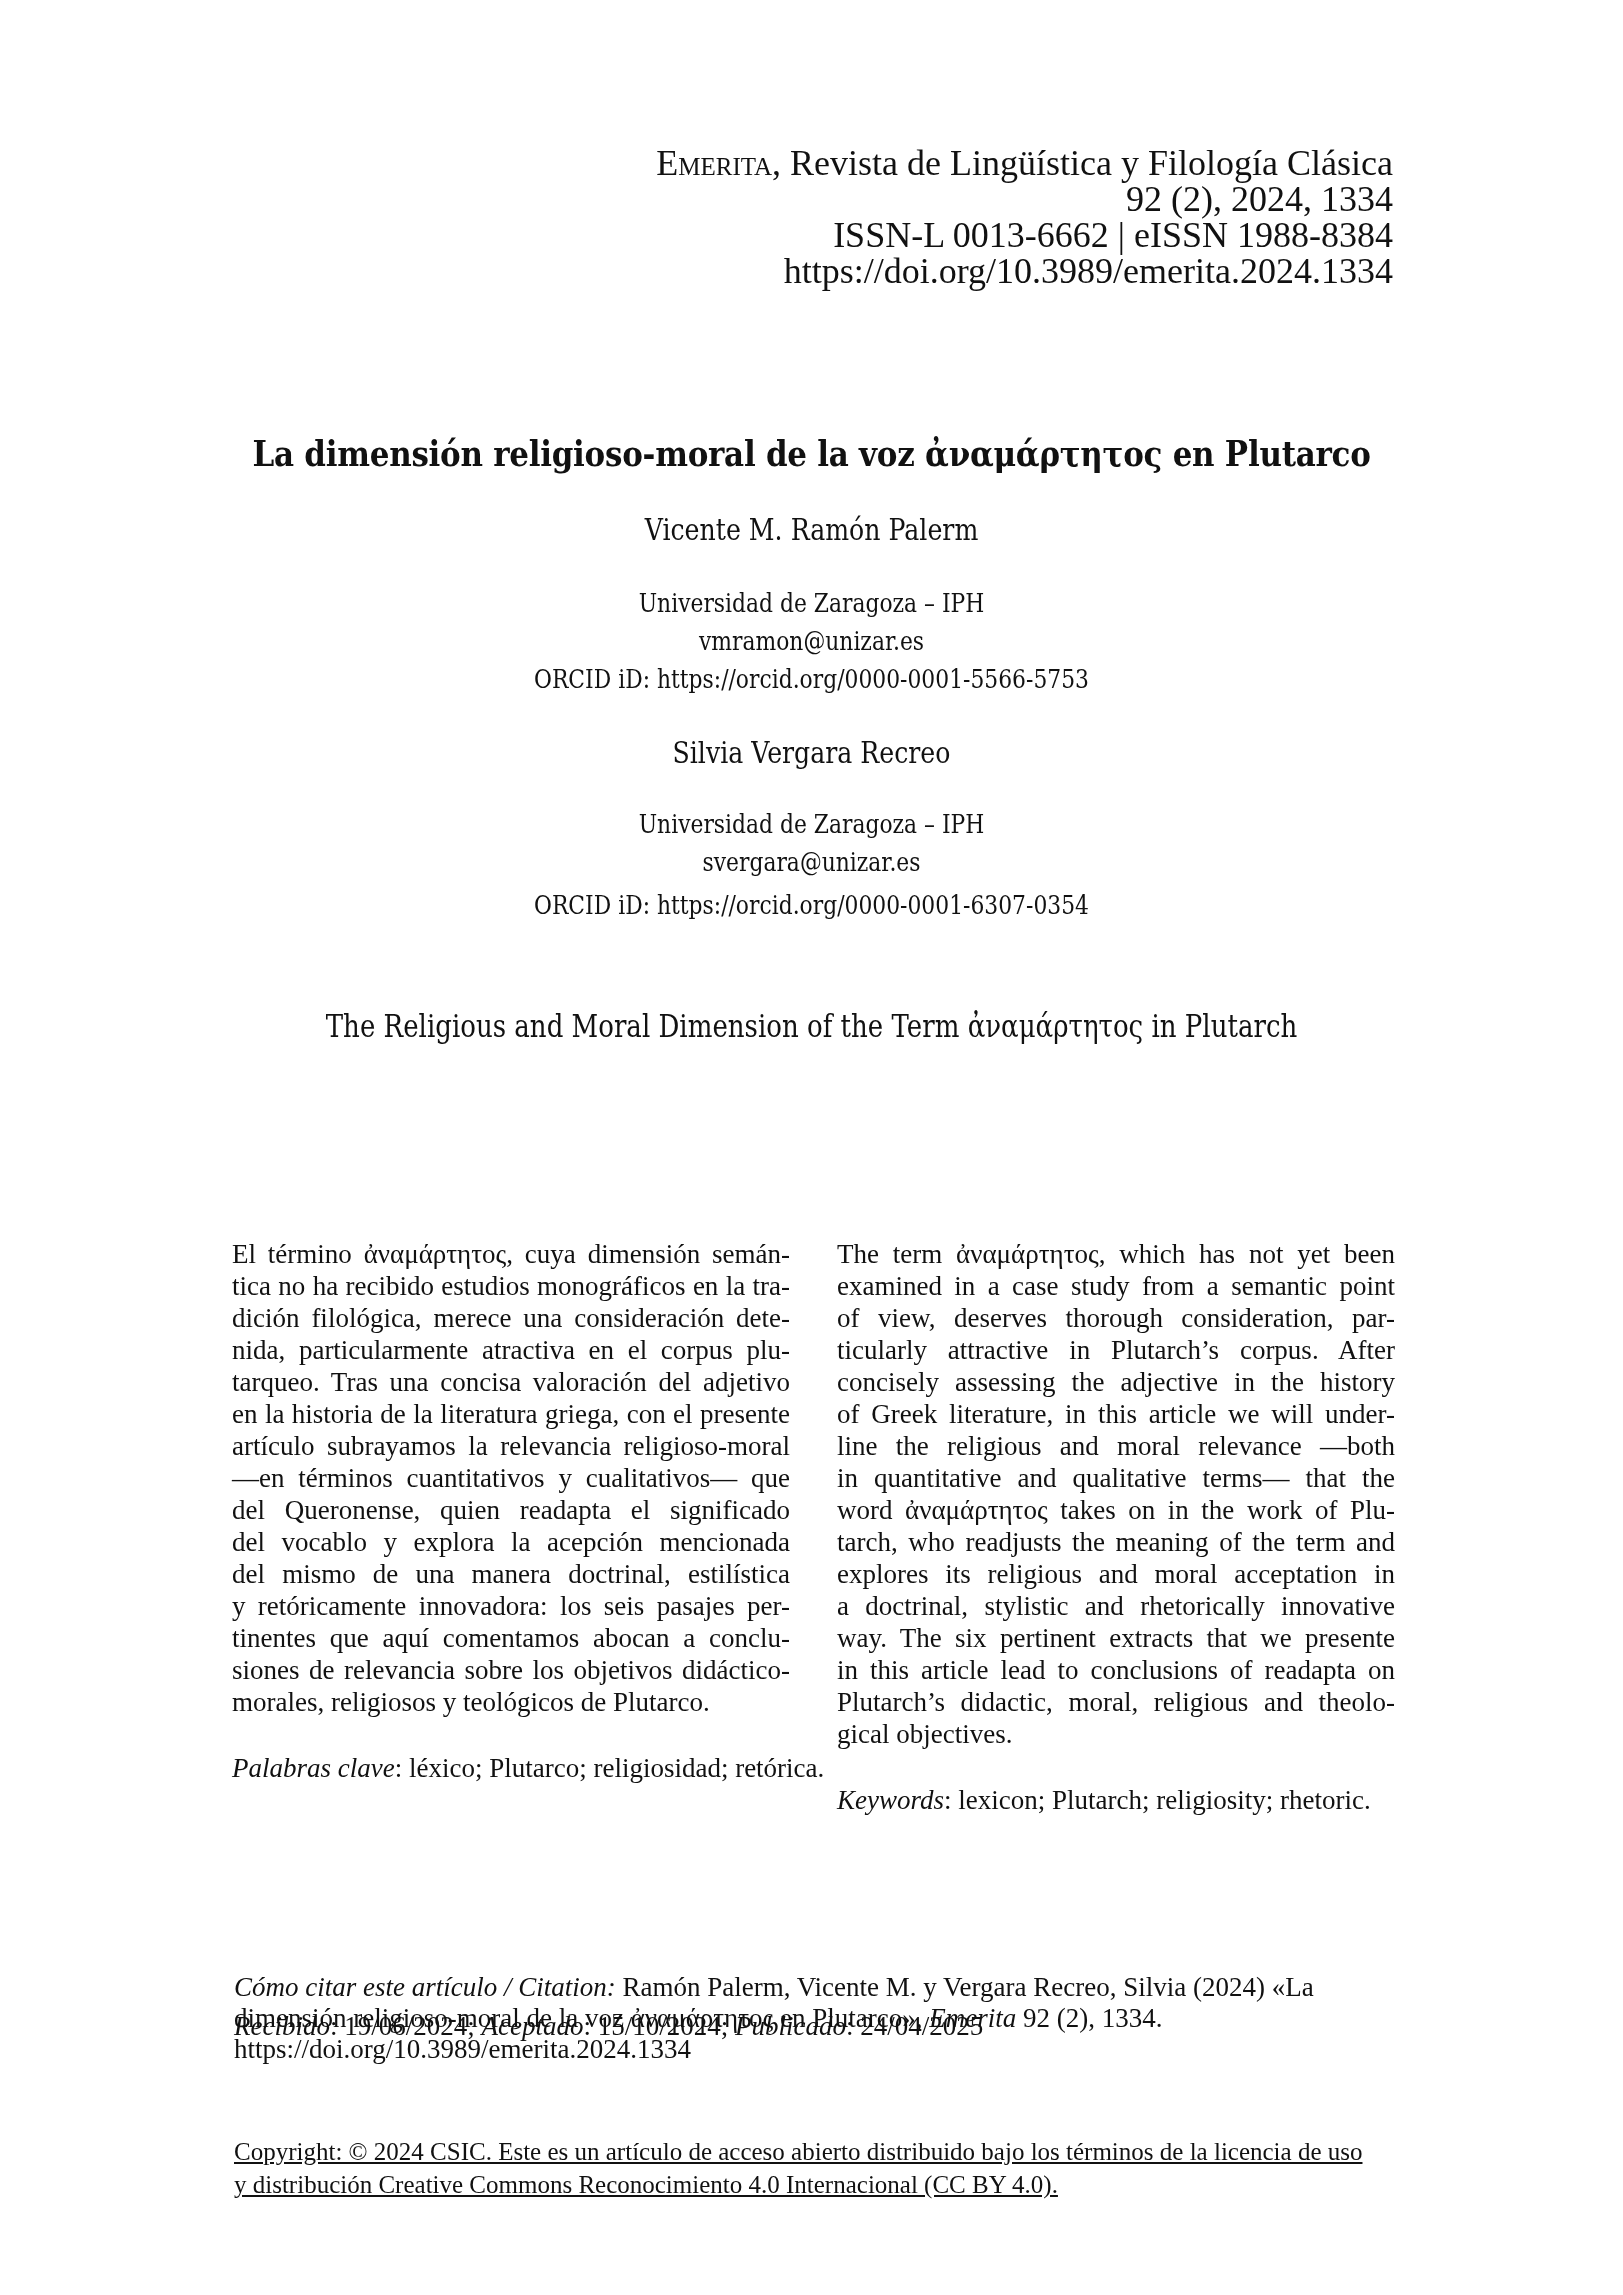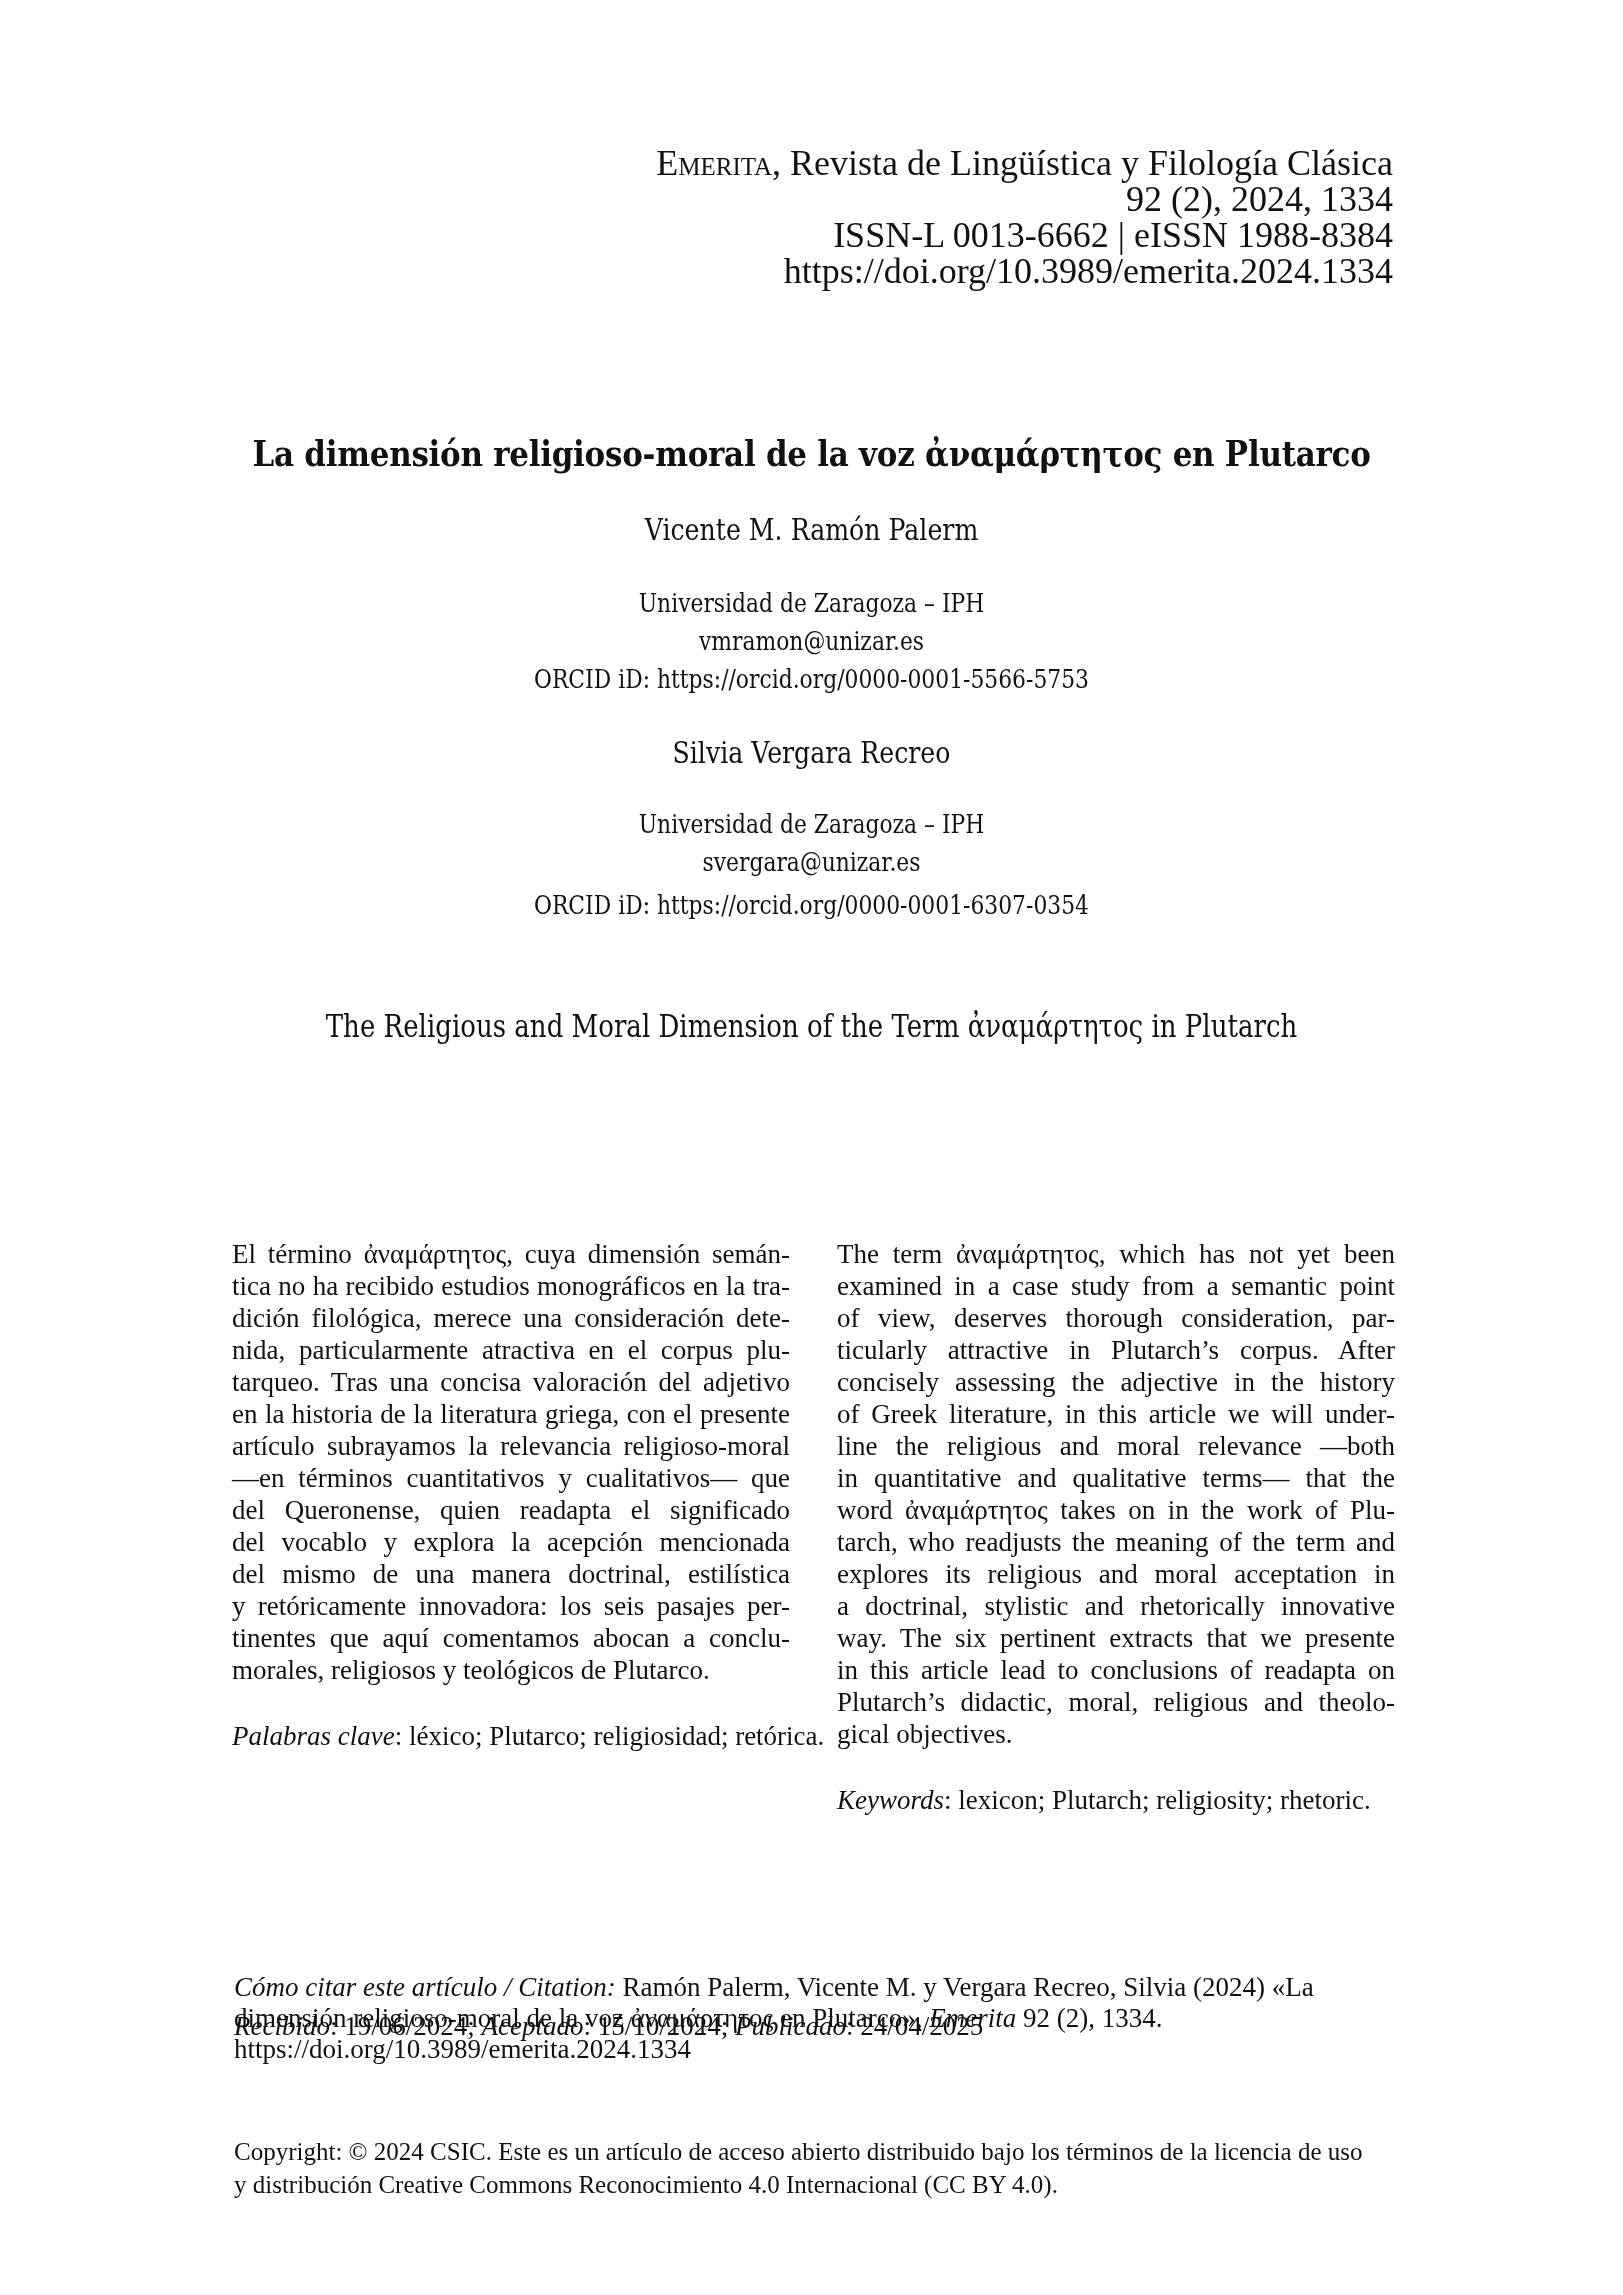--- a/index.html
+++ b/index.html
@@ -53,21 +53,21 @@
       font-size: 27px; line-height: 31px;
     }
     .citation i { font-style: italic; }
     .dates {
       position: absolute; left: 234px; top: 2011px; font-size: 27px;
     }
     .copyright {
       position: absolute; left: 234px; top: 2135px; width: 1165px;
       font-size: 25px; line-height: 33px;
     }
-    .copyright .line { display: block; white-space: nowrap; }
+    .copyright .line { display: block; white-space: nowrap; text-decoration: underline; }
   </style>
 </head>
 <body>
 
 <div class="header">
   <div><span class="sc">Emerita</span><span>, Revista de Lingüística y Filología Clásica</span></div>
   <div>92 (2), 2024, 1334</div>
   <div>ISSN-L 0013-6662 | eISSN 1988-8384</div>
   <div>https://doi.org/10.3989/emerita.2024.1334</div>
 </div>
@@ -97,20 +97,21 @@
   <span class="line">nida, particularmente atractiva en el corpus plu-</span>
   <span class="line">tarqueo. Tras una concisa valoración del adjetivo</span>
   <span class="line">en la historia de la literatura griega, con el presente</span>
   <span class="line">artículo subrayamos la relevancia religioso-moral</span>
   <span class="line">—en términos cuantitativos y cualitativos— que</span>
   <span class="line">del Queronense, quien readapta el significado</span>
   <span class="line">del vocablo y explora la acepción mencionada</span>
   <span class="line">del mismo de una manera doctrinal, estilística</span>
   <span class="line">y retóricamente innovadora: los seis pasajes per-</span>
   <span class="line">tinentes que aquí comentamos abocan a conclu-</span>
+  <span class="line">siones de relevancia sobre los objetivos didáctico-</span>
   <span class="line last">morales, religiosos y teológicos de Plutarco.</span>
   <span class="kw"><i>Palabras clave</i><span>: léxico; Plutarco; religiosidad; retórica.</span></span>
 </div>
 
 <div class="abstract-col col-right">
   <span class="line">The term ἀναμάρτητος, which has not yet been</span>
   <span class="line">examined in a case study from a semantic point</span>
   <span class="line">of view, deserves thorough consideration, par-</span>
   <span class="line">ticularly attractive in Plutarch’s corpus. After</span>
   <span class="line">concisely assessing the adjective in the history</span>

